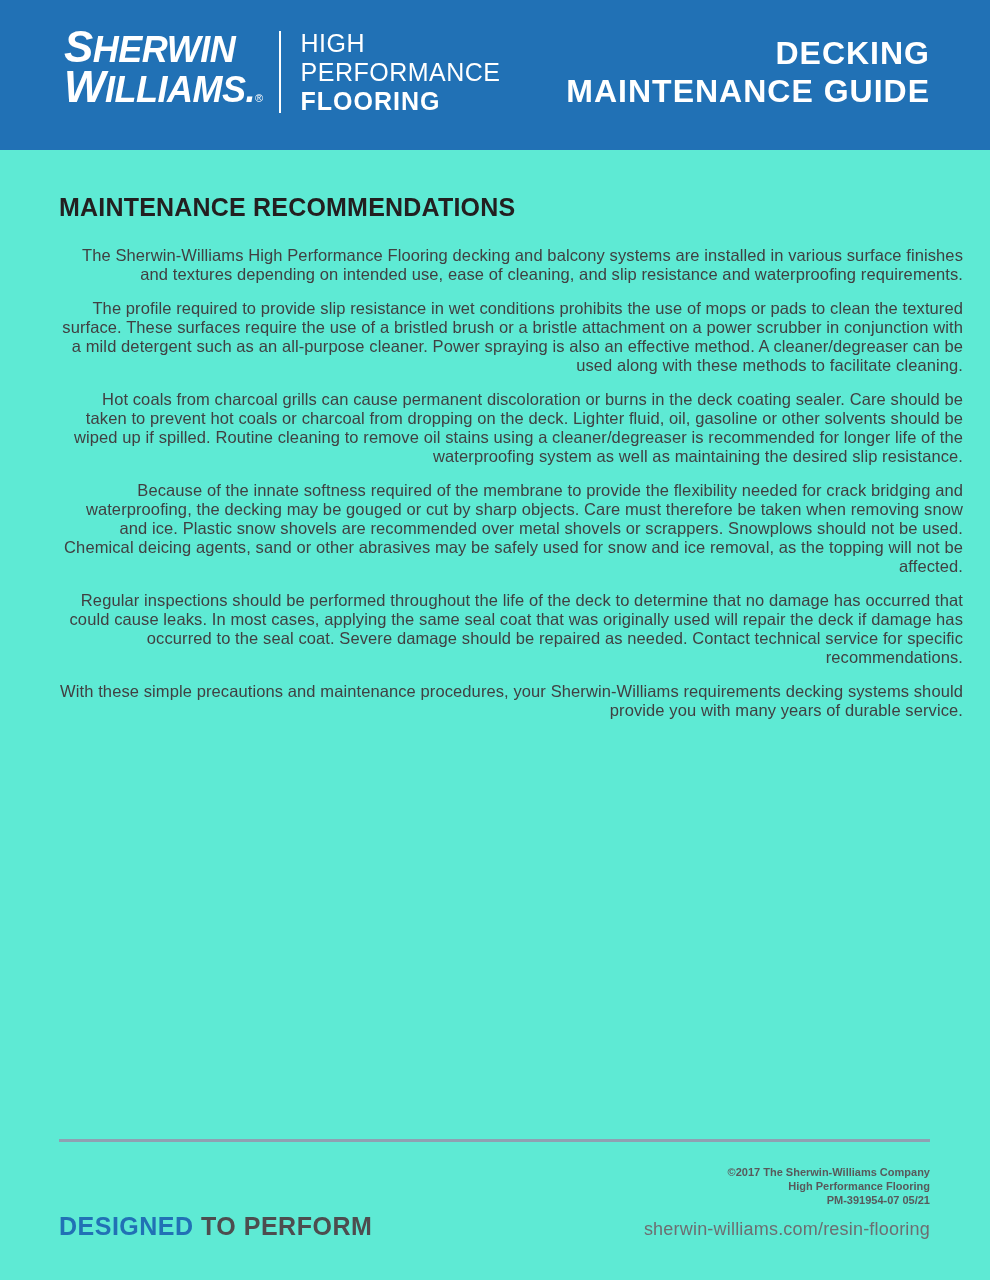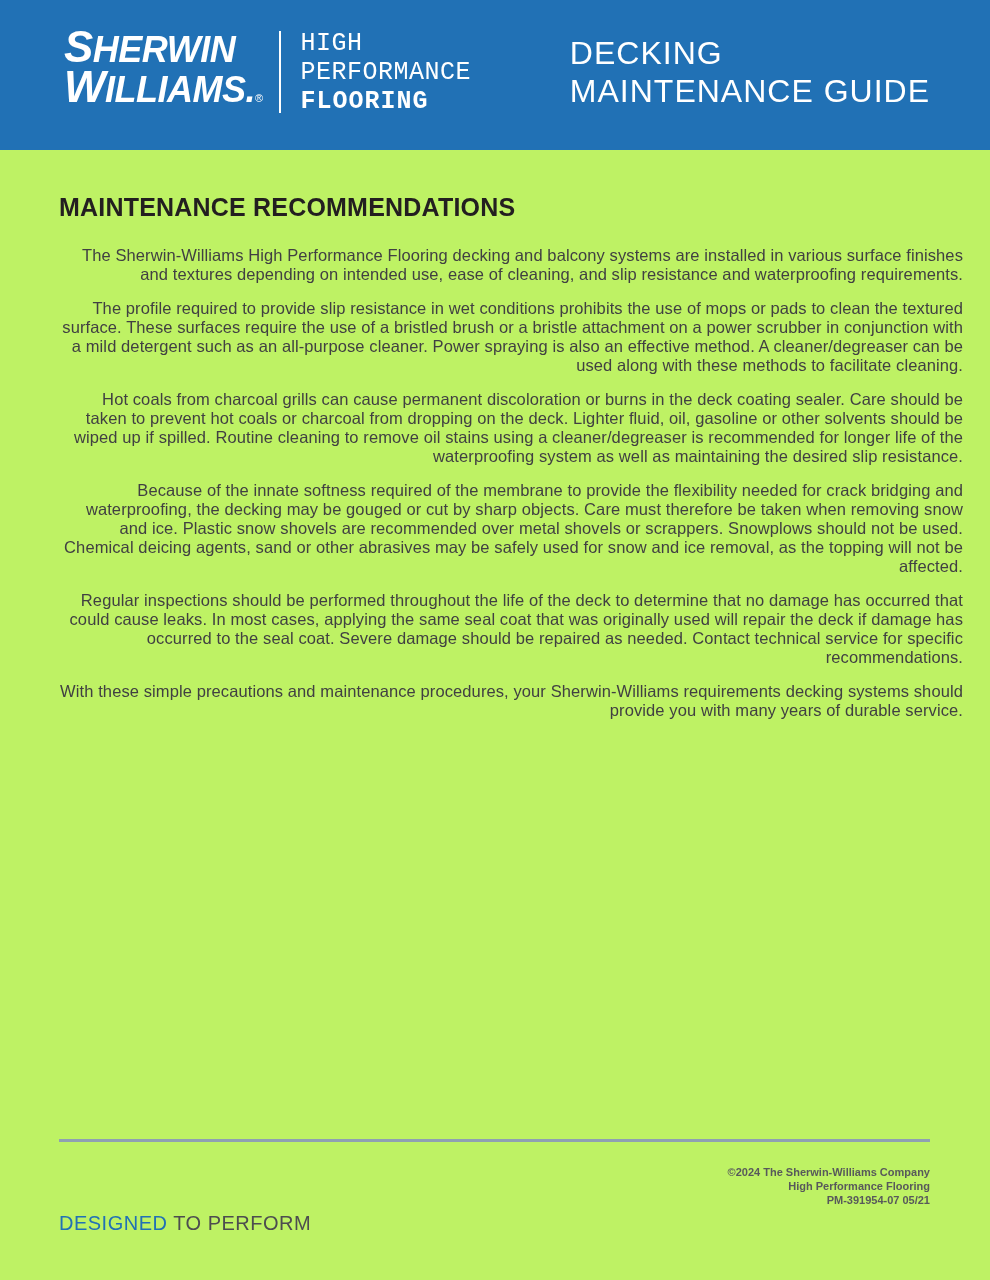--- a/index.html
+++ b/index.html
@@ -10,21 +10,21 @@
     --legal-gray:#58595b;
     --url-gray:#6d6e71;
     --tagline-dark:#4d4d4f;
   }
   *{margin:0;padding:0;box-sizing:border-box;}
   html,body{background:#e8e8e8;}
   body{font-family:"Liberation Sans", sans-serif;}
   .page{
     position:relative;
     width:990px;height:1280px;
-    background:#bef264;
+    background:#5eead4;
     margin:0 auto;
     overflow:hidden;
   }
 
   
   .header{
     height:150px;
     background:var(--brand-blue);
     display:flex;
     align-items:center;
@@ -52,26 +52,25 @@
   .logo-divider{
     width:2px;height:82px;
     background:#ffffff;
     margin:0 20px 0 16px;
   }
   .division{
     font-size:25px;
     line-height:29px;
     letter-spacing:0.5px;
     font-weight:400;
-    font-family:Liberation Mono, monospace;
   }
   .division .bold{font-weight:700;letter-spacing:1px;}
   .doc-title{
-    text-align:left;
-    font-weight:400;
+    text-align:right;
+    font-weight:700;
     font-size:32px;
     line-height:38px;
     letter-spacing:1px;
     white-space:nowrap;
   }
 
   
   .main{padding:40px 27px 0 59px;}
   .doc-heading{
     color:var(--heading-dark);
@@ -108,22 +107,22 @@
     color:var(--legal-gray);
   }
   .footer-bottom{
     position:absolute;
     left:59px;right:60px;top:1212px;
     display:flex;
     justify-content:space-between;
     align-items:baseline;
   }
   .tagline{
-    font-size:20px;
-    font-weight:400;
+    font-size:25px;
+    font-weight:700;
     letter-spacing:0.5px;
     color:var(--tagline-dark);
     white-space:nowrap;
     text-align:right;
   }
   .tagline .blue{color:var(--brand-blue);}
   .website{
     font-size:18px;
     letter-spacing:0.2px;
     color:var(--url-gray);
@@ -163,21 +162,22 @@
       <p>The profile required to provide slip resistance in wet conditions prohibits the use of mops or pads to clean the textured surface. These surfaces require the use of a bristled brush or a bristle attachment on a power scrubber in conjunction with a mild detergent such as an all-purpose cleaner. Power spraying is also an effective method. A cleaner/degreaser can be used along with these methods to facilitate cleaning.</p>
       <p>Hot coals from charcoal grills can cause permanent discoloration or burns in the deck coating sealer. Care should be taken to prevent hot coals or charcoal from dropping on the deck. Lighter fluid, oil, gasoline or other solvents should be wiped up if spilled. Routine cleaning to remove oil stains using a cleaner/degreaser is recommended for longer life of the waterproofing system as well as maintaining the desired slip resistance.</p>
       <p>Because of the innate softness required of the membrane to provide the flexibility needed for crack bridging and waterproofing, the decking may be gouged or cut by sharp objects. Care must therefore be taken when removing snow and ice. Plastic snow shovels are recommended over metal shovels or scrappers. Snowplows should not be used. Chemical deicing agents, sand or other abrasives may be safely used for snow and ice removal, as the topping will not be affected.</p>
       <p>Regular inspections should be performed throughout the life of the deck to determine that no damage has occurred that could cause leaks. In most cases, applying the same seal coat that was originally used will repair the deck if damage has occurred to the seal coat. Severe damage should be repaired as needed. Contact technical service for specific recommendations.</p>
       <p>With these simple precautions and maintenance procedures, your Sherwin-Williams requirements decking systems should provide you with many years of durable service.</p>
     </div>
   </div>
 
   <div class="footer-rule"></div>
   <div class="legal">
-    <div>©2024 The Sherwin-Williams Company</div>
+    <div>©2017 The Sherwin-Williams Company</div>
     <div>High Performance Flooring</div>
     <div>PM-391954-07 05/21</div>
   </div>
   <div class="footer-bottom">
     <div class="tagline"><span class="blue">DESIGNED</span> <span>TO PERFORM</span></div>
+    <div class="website">sherwin-williams.com/resin-flooring</div>
   </div>
 
 </div>
 
 </body></html>

